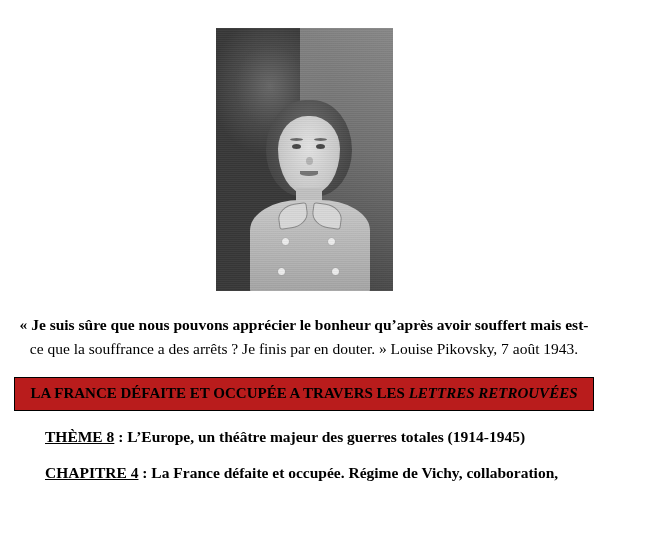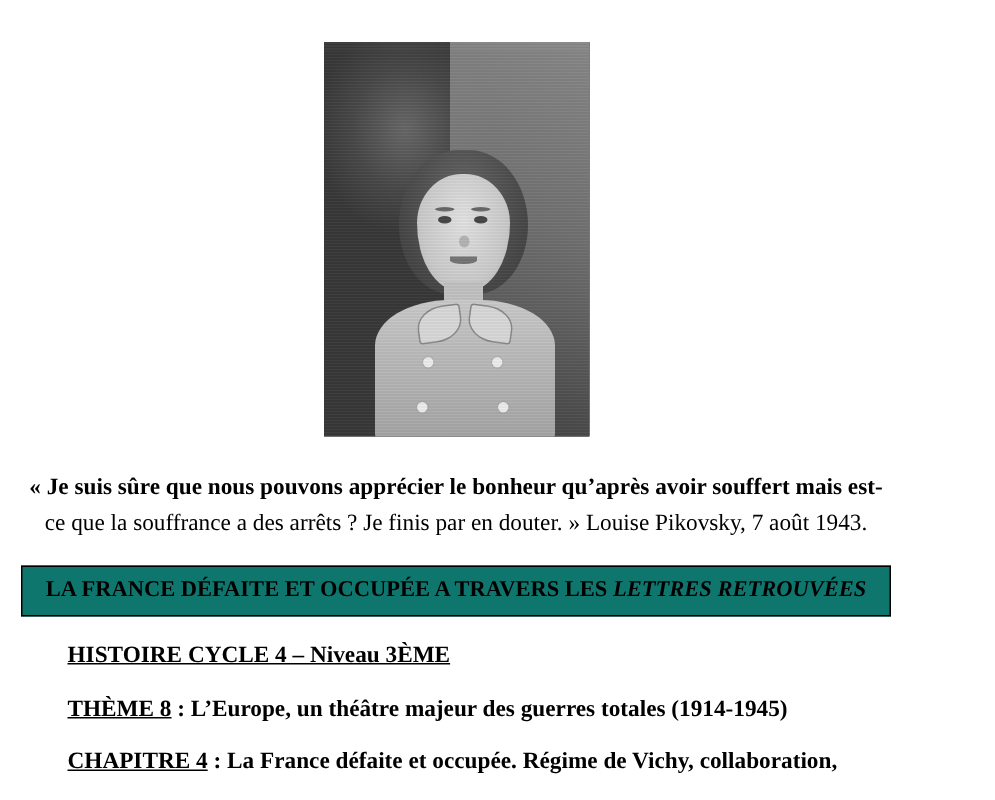--- a/index.html
+++ b/index.html
@@ -180,21 +180,21 @@
     line-height: 1.55;
   }
   .quote .attrib {
     font-weight: normal;
   }
 
   
   .title-box {
     margin: 16px 14px 0 14px;
     border: 1px solid #000;
-    background: #0f766e;
+    background: #b91c1c;
     padding: 5px 8px 7px 8px;
     text-align: center;
     font-weight: bold;
     font-size: 15px;
     line-height: 1.35;
   }
   .title-box .ital { font-style: italic; }
 
   
   .body {
@@ -238,18 +238,17 @@
   <div class="quote">
     <div>«&nbsp;Je suis sûre que nous pouvons apprécier le bonheur qu’après avoir souffert mais est-</div>
     <div class="attrib">ce que la souffrance a des arrêts&nbsp;? Je finis par en douter.&nbsp;» Louise Pikovsky, 7 août 1943.</div>
   </div>
 
   <div class="title-box">
     <div><span>LA FRANCE DÉFAITE ET OCCUPÉE A TRAVERS LES </span><span class="ital">LETTRES RETROUVÉES</span></div>
   </div>
 
   <div class="body">
-    <p><span class="u b">HISTOIRE CYCLE 4 – Niveau 3ÈME</span></p>
     <p><span class="u b">THÈME 8</span><span class="b">&nbsp;: L’Europe, un théâtre majeur des guerres totales (1914-1945)</span></p>
     <p><span class="u b">CHAPITRE 4</span><span class="b">&nbsp;: La France défaite et occupée. Régime de Vichy, collaboration,</span><br></p>
   </div>
 
 </div>
 
 </body></html>

